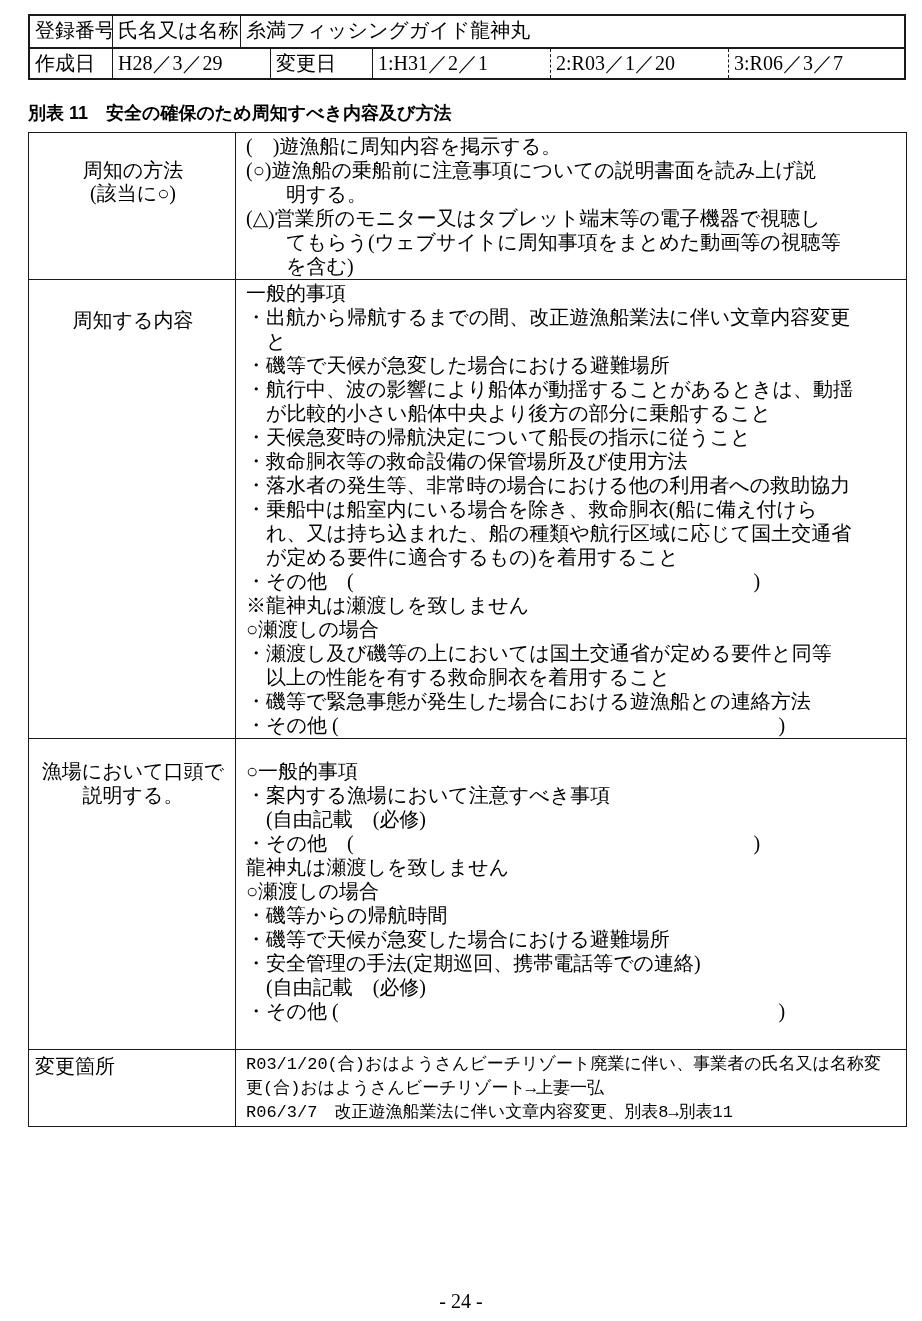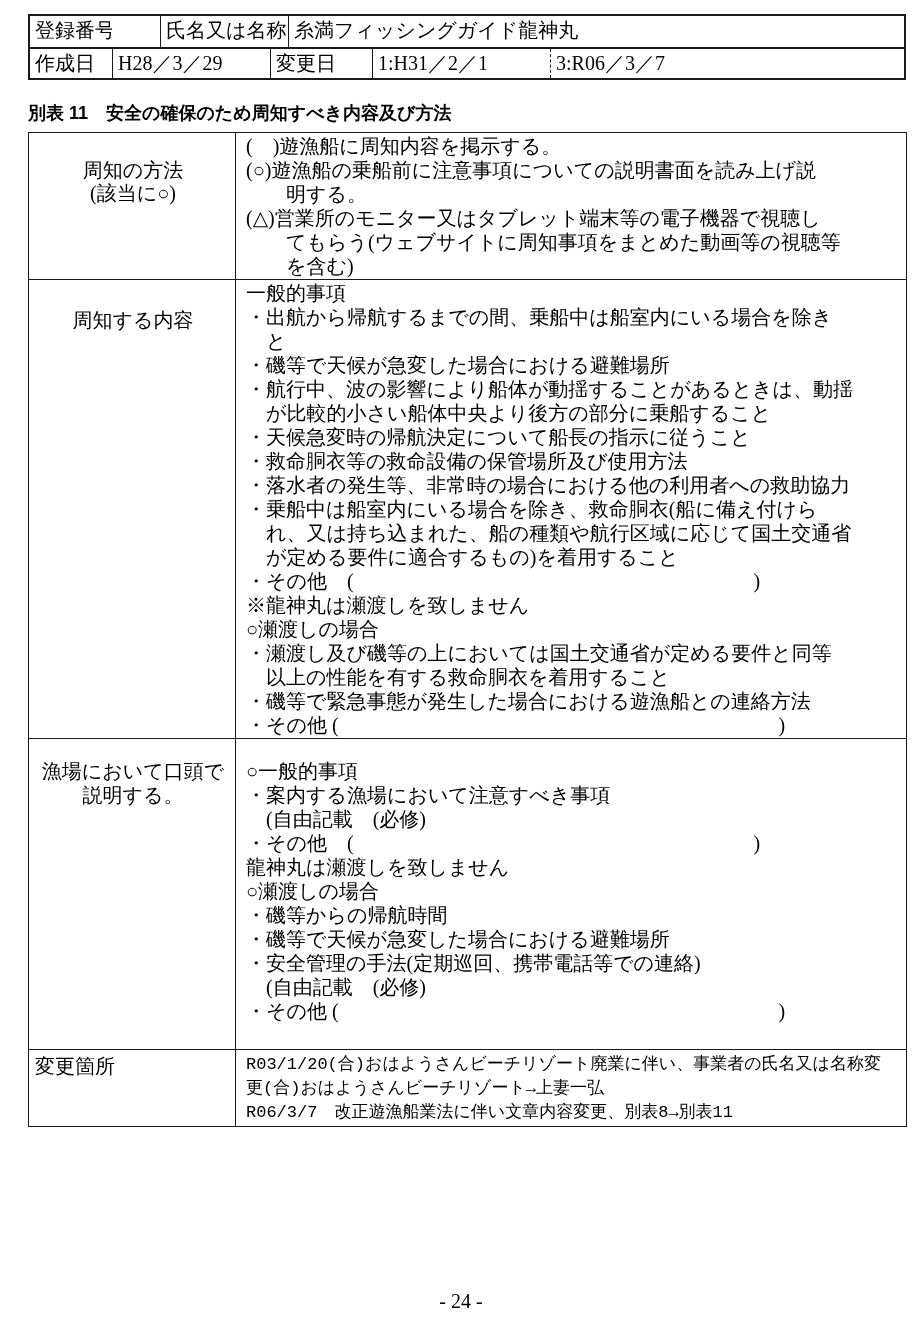--- a/index.html
+++ b/index.html
@@ -23,21 +23,21 @@
   .h-cell {
     border-left: 1.5px solid #1a1a1a;
     font-size: 20px; line-height: 29px;
     padding-left: 5px;
     white-space: pre; overflow: hidden;
   }
   .h-cell.first { border-left: none; }
   .h-cell.dashed { border-left: 1px dashed #1a1a1a; }
   .w-reg   { width: 82px; }
   .w-regv  { width: 288px; }
-  .w-name  { width: 128px; margin-left: 48px; }
+  .w-name  { width: 128px; }
   .w-namev { flex: 1; }
   .w-made  { width: 82px; }
   .w-madev { width: 158px; }
   .w-mod   { width: 102px; }
   .w-modv  { width: 178px; }
   .w-modv3 { flex: 1; }
 
   
   .title {
     margin: 23px 0 9px 0;
@@ -99,20 +99,21 @@
     <div class="h-row">
       <div class="h-cell first w-reg">登録番号</div>
       <div class="h-cell w-name">氏名又は名称</div>
       <div class="h-cell w-namev">糸満フィッシングガイド龍神丸</div>
     </div>
     <div class="h-row">
       <div class="h-cell first w-made">作成日</div>
       <div class="h-cell w-madev">H28／3／29</div>
       <div class="h-cell w-mod">変更日</div>
       <div class="h-cell w-modv">1:H31／2／1</div>
+      <div class="h-cell dashed w-modv">2:R03／1／20</div>
       <div class="h-cell dashed w-modv3">3:R06／3／7</div>
     </div>
   </div>
 
   <div class="title">別表 11　安全の確保のため周知すべき内容及び方法</div>
 
   <table class="m-table">
     <colgroup>
         <col class="c-label">
         <col class="c-body">
@@ -131,21 +132,21 @@
             <div class="ln" style="padding-left: 40px;">てもらう(ウェブサイトに周知事項をまとめた動画等の視聴等</div>
             <div class="ln" style="padding-left: 40px;">を含む)</div>
           </td>
     </tr>
     <tr>
       <td class="label-cell lc-1">
         <div class="lab">周知する内容</div>
       </td>
       <td class="content-cell cc-1">
             <div class="ln">一般的事項</div>
-            <div class="ln">・出航から帰航するまでの間、乗船中は船室内にいる場合を除き</div>
+            <div class="ln">・出航から帰航するまでの間、改正遊漁船業法に伴い文章内容変更</div>
             <div class="ln" style="padding-left: 20px;">と</div>
             <div class="ln">・磯等で天候が急変した場合における避難場所</div>
             <div class="ln">・航行中、波の影響により船体が動揺することがあるときは、動揺</div>
             <div class="ln" style="padding-left: 20px;">が比較的小さい船体中央より後方の部分に乗船すること</div>
             <div class="ln">・天候急変時の帰航決定について船長の指示に従うこと</div>
             <div class="ln">・救命胴衣等の救命設備の保管場所及び使用方法</div>
             <div class="ln">・落水者の発生等、非常時の場合における他の利用者への救助協力</div>
             <div class="ln">・乗船中は船室内にいる場合を除き、救命胴衣(船に備え付けら</div>
             <div class="ln" style="padding-left: 20px;">れ、又は持ち込まれた、船の種類や航行区域に応じて国土交通省</div>
             <div class="ln" style="padding-left: 20px;">が定める要件に適合するもの)を着用すること</div>

